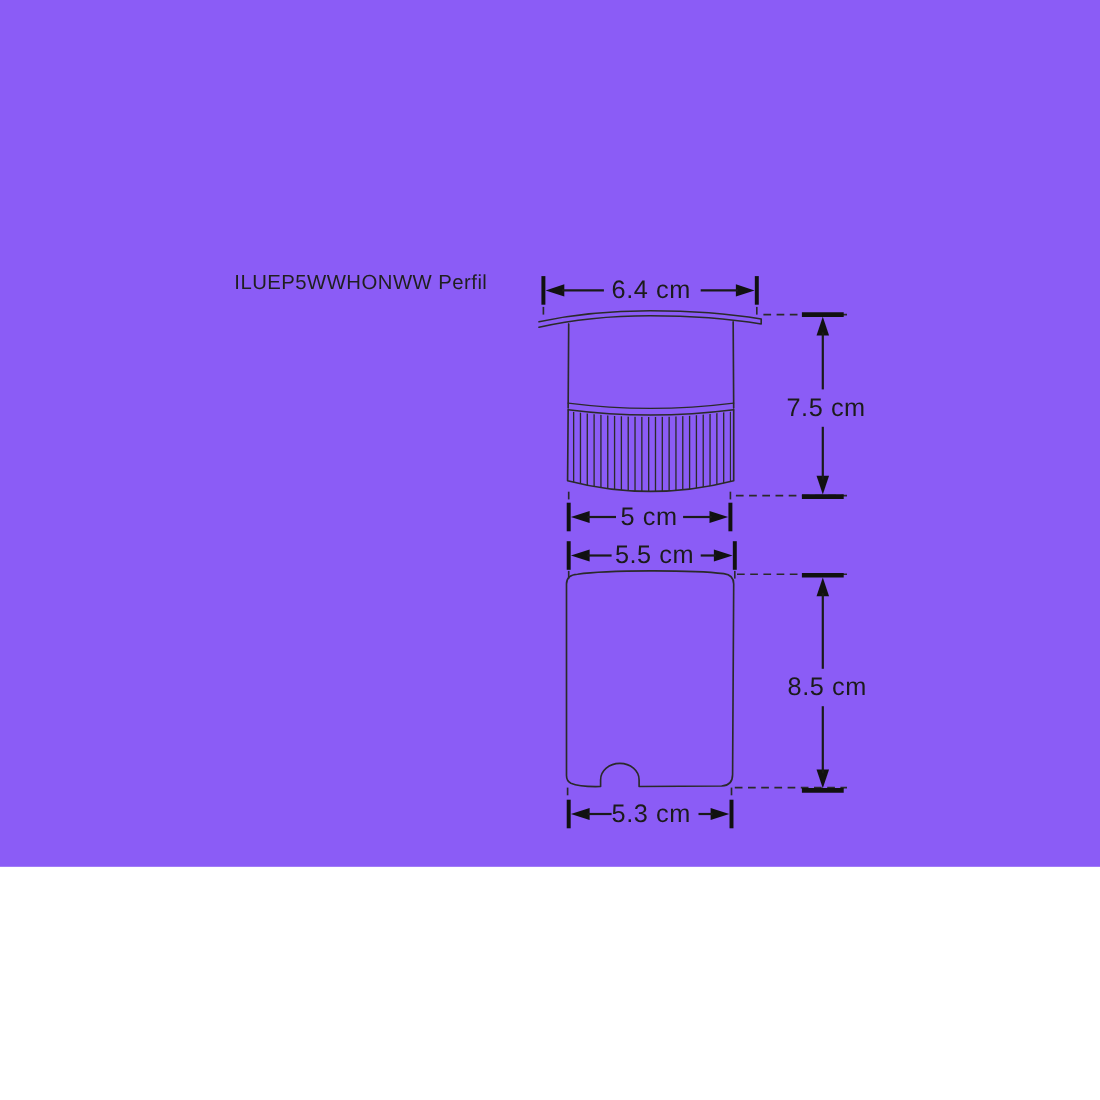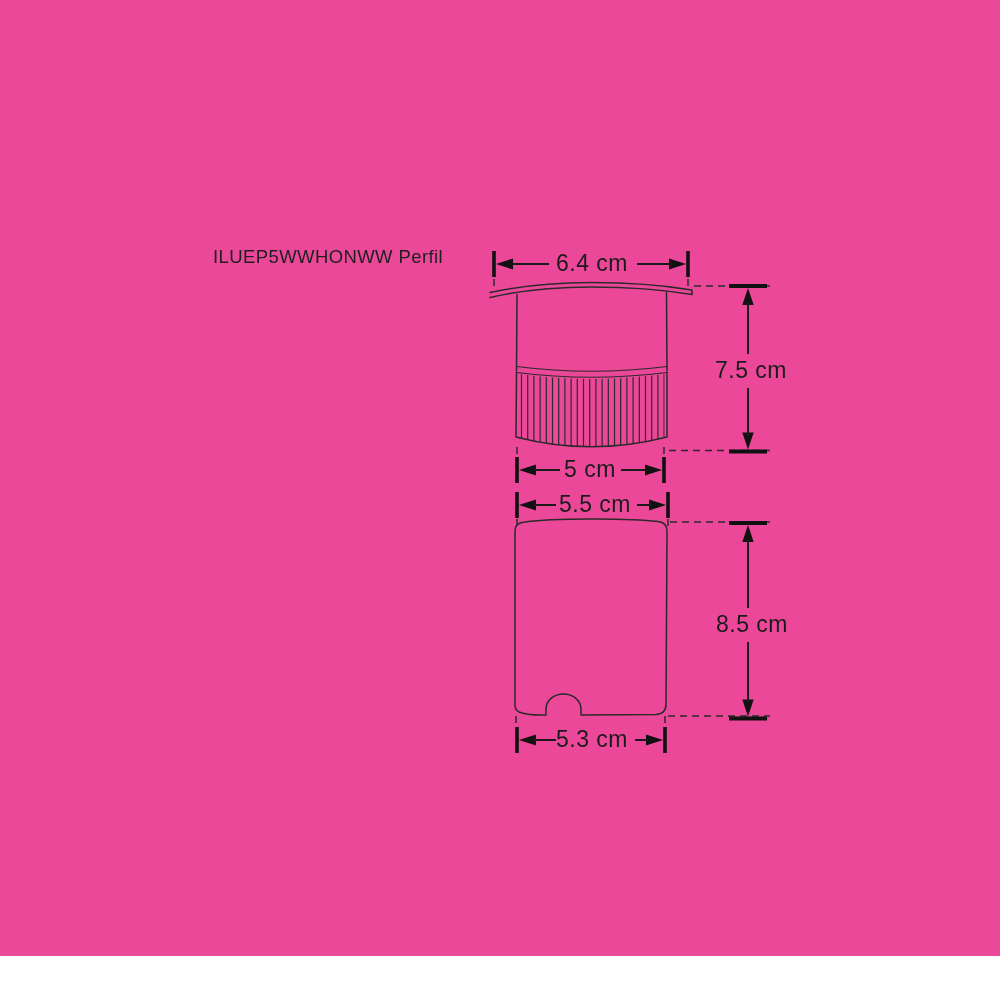--- a/index.html
+++ b/index.html
@@ -7,22 +7,22 @@
     padding: 0;
     background: #ffffff;
     width: 1000px;
     height: 1000px;
     overflow: hidden;
     font-family: "Liberation Sans", sans-serif;
   }
   .canvas {
     position: relative;
     width: 1000px;
-    height: 956px;
-    background: #ec4899;
+    height: 788px;
+    background: #8b5cf6;
   }
   svg { display: block; }
   .outline {
     fill: none;
     stroke: #2a2a2a;
     stroke-width: 1.5;
     stroke-linecap: round;
     stroke-linejoin: round;
   }
   .outline-thin {

